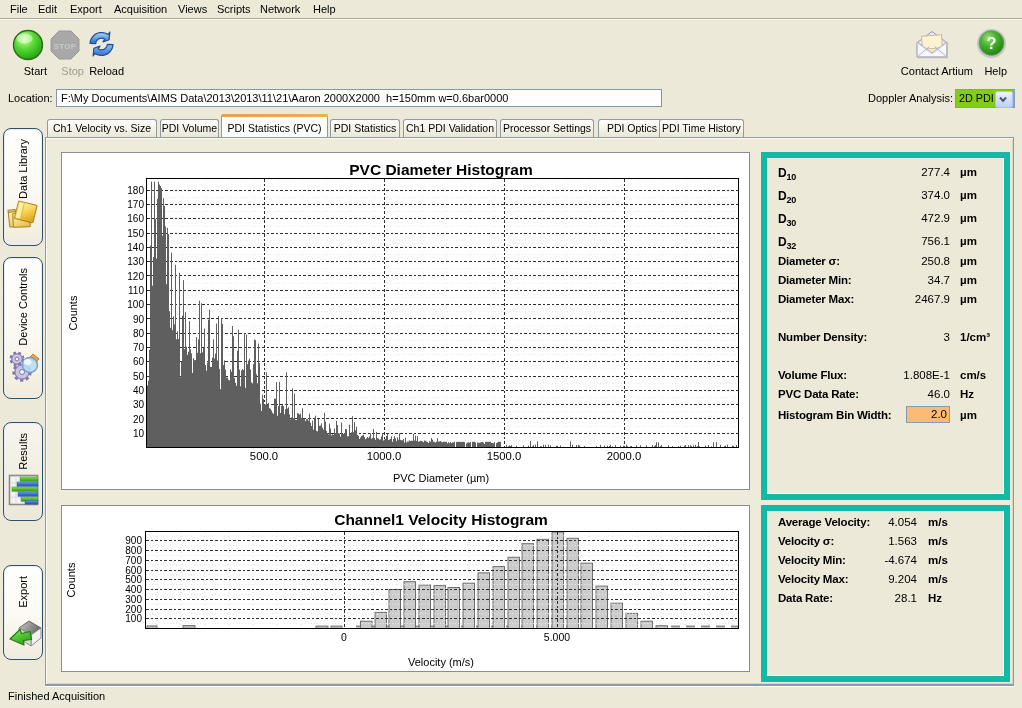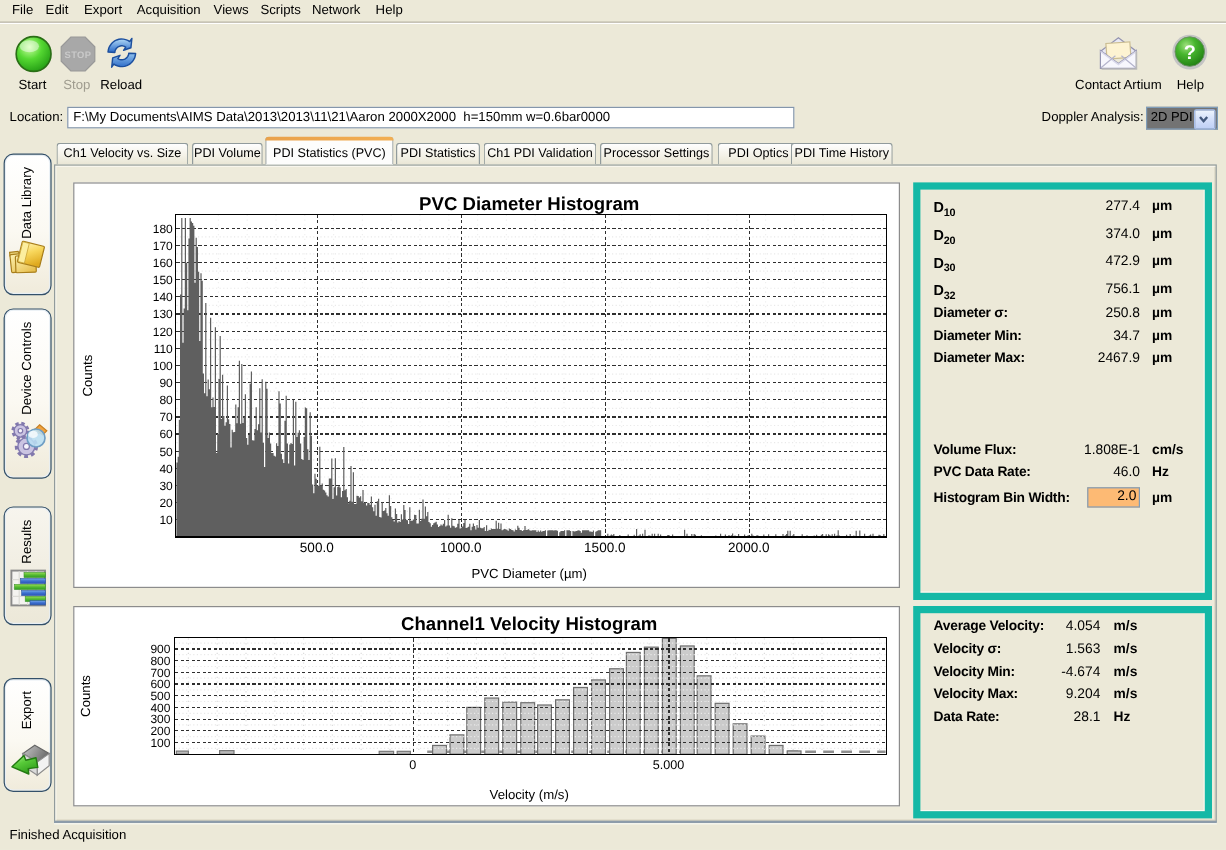--- a/index.html
+++ b/index.html
@@ -1,20 +1,20 @@
 <!DOCTYPE html>
 <html><head>
 <meta charset="utf-8">
 <style>
 html,body{margin:0;padding:0}
 body{width:1022px;height:708px;position:relative;overflow:hidden;background:#ece9d8;
   font-family:"Liberation Sans",sans-serif;color:#000;-webkit-font-smoothing:antialiased}
 .abs{position:absolute}
 .menu span{position:absolute;top:0;height:32px;line-height:19px;font-size:11px}
-.tblabel{position:absolute;top:65px;height:13px;font-size:11px;text-align:center;white-space:nowrap}
+.tblabel{position:absolute;top:65px;height:13px;font-size:11px;text-align:right;white-space:nowrap}
 .tab{position:absolute;top:119px;height:18px;box-sizing:border-box;white-space:nowrap;
   background:linear-gradient(180deg,#fefefe,#f4f2e8 55%,#e9e6d5);
   border:1px solid #919b9c;border-bottom:none;border-radius:3px 3px 0 0;
   font-size:10.5px;text-align:center;line-height:17px;z-index:5}
 .tab.act{top:114px;height:23px;background:#fdfdfc;line-height:26px;z-index:7}
 .tab.act .ora{position:absolute;left:-1px;top:-1px;right:-1px;height:3px;background:linear-gradient(90deg,#e9a14b,#f2ae52);border-radius:3px 3px 0 0}
 .side{position:absolute;left:3px;width:40px;box-sizing:border-box;border:1px solid #33506a;border-radius:8px;
   background:linear-gradient(180deg,#ffffff,#fbf9f2 55%,#f0ebdb);
   box-shadow:inset 0 0 0 1px #e7eef4}
 .side .txt{position:absolute;top:10px;left:0;right:0;writing-mode:vertical-rl;transform:rotate(180deg);
@@ -96,21 +96,21 @@
 </svg></div>
 <div class="tblabel" style="left:7px;width:40px">Start</div>
 <div class="tblabel" style="left:44px;width:40px;color:#9f9c8f">Stop</div>
 <div class="tblabel" style="left:78px;width:46px">Reload</div>
 <div class="tblabel" style="left:891px;width:82px">Contact Artium</div>
 <div class="tblabel" style="left:977px;width:30px">Help</div>
 
 <div class="abs" style="left:8px;top:92px;font-size:11px">Location:</div>
 <div class="abs" style="left:56px;top:89px;width:606px;height:18px;box-sizing:border-box;border:1px solid #8496ab;background:#fff;font-size:11px;line-height:16px;padding-left:4px;white-space:nowrap;overflow:hidden">F:\My Documents\AIMS Data\2013\2013\11\21\Aaron 2000X2000&nbsp;&nbsp;h=150mm w=0.6bar0000</div>
 <div class="abs" style="left:845px;top:92px;width:108px;font-size:11px;text-align:right;white-space:nowrap">Doppler Analysis:</div>
-<div class="abs" style="left:955px;top:89px;width:60px;height:19px;box-sizing:border-box;border:1px solid #7f9db9;background:#737373;font-size:10.8px;line-height:17px;padding-left:3px">2D PDI
+<div class="abs" style="left:955px;top:89px;width:60px;height:19px;box-sizing:border-box;border:1px solid #7f9db9;background:#84cc16;font-size:10.8px;line-height:17px;padding-left:3px">2D PDI
   <div class="abs" style="right:1px;top:1px;width:16px;height:15px;background:linear-gradient(180deg,#eef4fd,#d6e1fa 45%,#bfd0f6);border:1px solid #a8c0ee;border-radius:2px">
   <svg width="14" height="14" style="position:absolute;left:0px;top:0px">
         <path d="M4 5.5l3 3.5 3-3.5" fill="none" stroke="#44597c" stroke-width="2"></path>
       </svg>
   </div>
 </div>
 
 <div class="side" style="top:128px;height:118px">
     <div class="txt">Data Library</div>
     <svg width="34" height="34" style="top:70px">
@@ -332,20 +332,25 @@
 <div class="srow" style="top:116px">
       <b>Diameter Min:</b>
       <span class="val" style="left:100px;width:83px">34.7</span>
       <span class="unit" style="left:193px">µm</span>
     </div>
 <div class="srow" style="top:135px">
       <b>Diameter Max:</b>
       <span class="val" style="left:100px;width:83px">2467.9</span>
       <span class="unit" style="left:193px">µm</span>
     </div>
+<div class="srow" style="top:173px">
+      <b>Number Density:</b>
+      <span class="val" style="left:100px;width:83px">3</span>
+      <span class="unit" style="left:193px">1/cm³</span>
+    </div>
 <div class="srow" style="top:211px">
       <b>Volume Flux:</b>
       <span class="val" style="left:100px;width:83px">1.808E-1</span>
       <span class="unit" style="left:193px">cm/s</span>
     </div>
 <div class="srow" style="top:230px">
       <b>PVC Data Rate:</b>
       <span class="val" style="left:100px;width:83px">46.0</span>
       <span class="unit" style="left:193px">Hz</span>
     </div>

